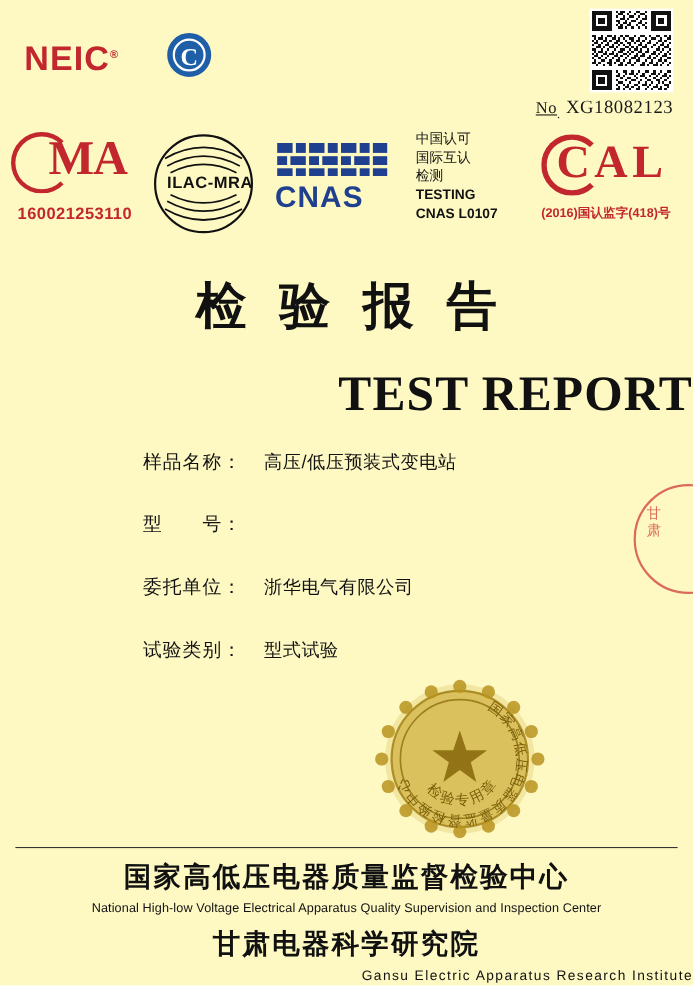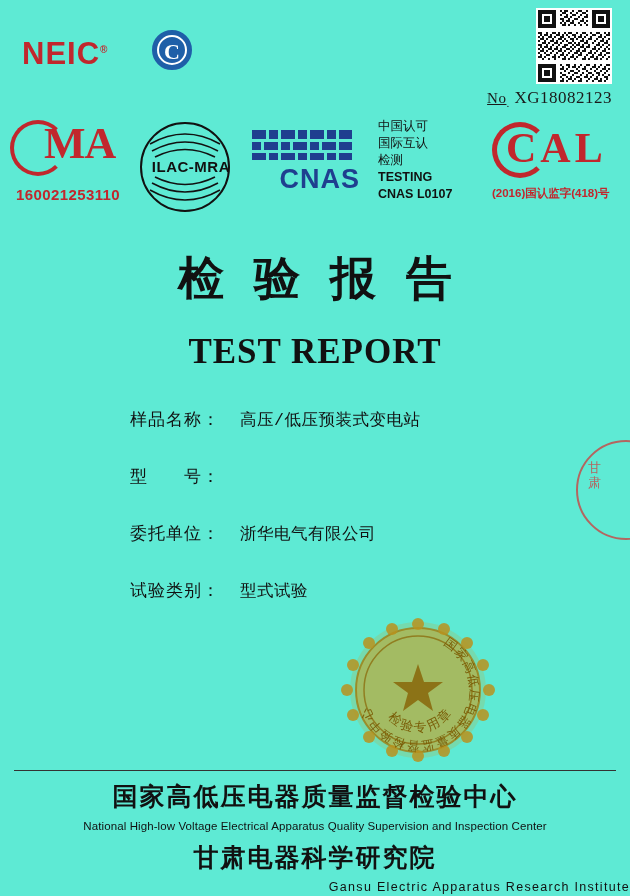--- a/index.html
+++ b/index.html
@@ -12,21 +12,21 @@
     height: 896px;
     position: relative;
     font-family: "Liberation Serif", serif;
     overflow: hidden;
     color: #1a1a1a;
   }
   .page {
     position: relative;
     width: 630px;
     height: 896px;
-    background: #5eead4;
+    background: #fef9c3;
   }
 
   
   .qr {
     position: absolute;
     top: 8px;
     right: 18px;
     width: 76px;
     height: 76px;
     background: #fff;
@@ -183,21 +183,20 @@
     height: 34px;
     position: relative;
   }
   .cnas .word {
     font-family: "Liberation Sans", sans-serif;
     font-size: 27px;
     font-weight: bold;
     color: #1f3f8f;
     letter-spacing: 1px;
     margin-top: 2px;
-    text-align: right;
   }
 
   
   .cnas-text {
     position: absolute;
     left: 378px;
     top: 0px;
     font-family: "Liberation Sans", sans-serif;
     font-size: 12.5px;
     line-height: 17px;
@@ -256,23 +255,23 @@
     font-weight: bold;
     letter-spacing: 30px;
     text-indent: 30px;
     color: #111;
   }
   .title-en {
     position: absolute;
     top: 332px;
     left: 0;
     width: 630px;
-    text-align: center;
+    text-align: right;
     font-family: "Liberation Serif", serif;
-    font-size: 35px;
+    font-size: 45px;
     font-weight: bold;
     letter-spacing: 1px;
     color: #111;
   }
 
   
   .fields {
     position: absolute;
     top: 408px;
     left: 130px;
@@ -289,21 +288,21 @@
     font-family: "DejaVu Serif", serif;
     font-size: 17px;
     letter-spacing: 1px;
     color: #111;
     white-space: nowrap;
   }
   .field-label.spaced {
     letter-spacing: 1px;
   }
   .field-value {
-    font-family: Liberation Mono, monospace;
+    font-family: Liberation Sans, sans-serif;
     font-size: 16.5px;
     letter-spacing: 0.5px;
     color: #111;
     white-space: nowrap;
   }
 
   
   .seal {
     position: absolute;
     left: 340px;

